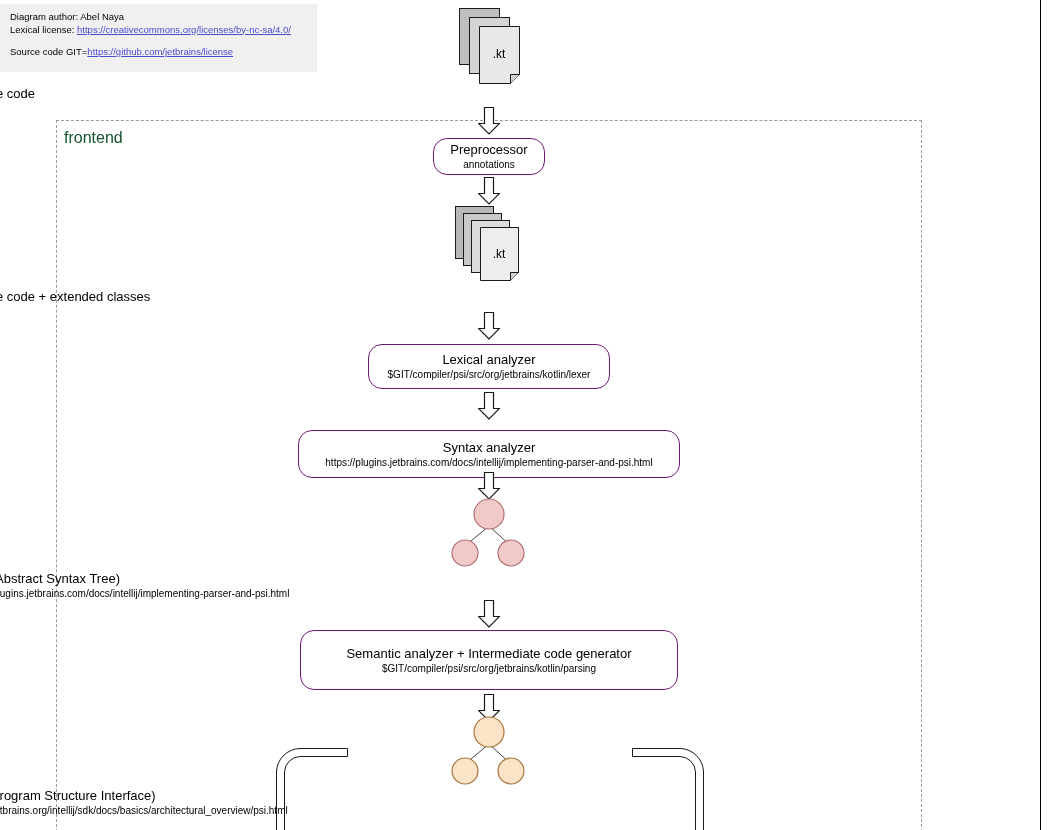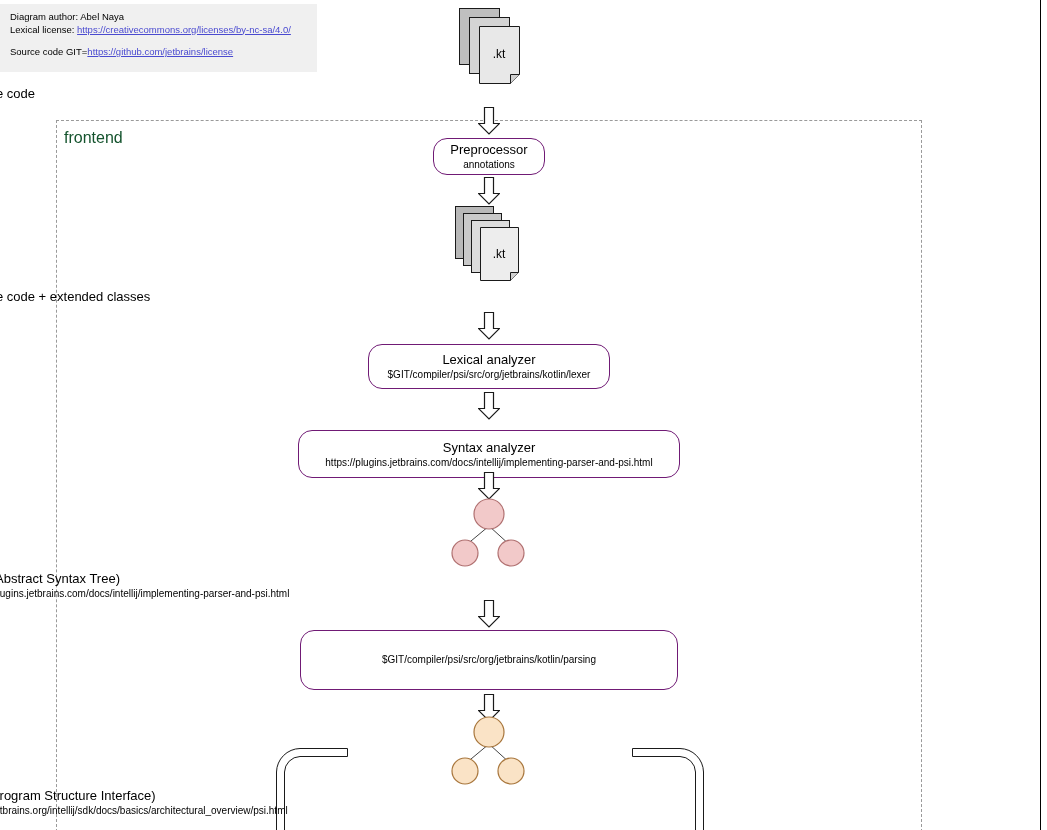--- a/index.html
+++ b/index.html
@@ -243,20 +243,21 @@
   <div class="caption-sub" style="position:relative;left:-38px;">https://plugins.jetbrains.com/docs/intellij/implementing-parser-and-psi.html</div>
 </div>
 
 <div class="block-arrow" style="left:478px; top:600px;">
   <svg width="22" height="28" viewBox="0 0 22 28">
     <path d="M6.5 0.5 H15.5 V16.5 H21.5 L11 27 L0.5 16.5 H6.5 Z" fill="#ffffff" stroke="#1a1a1a" stroke-width="1.2" stroke-linejoin="miter"></path>
   </svg>
 </div>
 
 <div class="node proc-box" style="left:300px; top:630px; width:378px; height:60px;">
+  <div class="proc-title">Semantic analyzer + Intermediate code generator</div>
   <div class="proc-sub">$GIT/compiler/psi/src/org/jetbrains/kotlin/parsing</div>
 </div>
 
 <div class="block-arrow" style="left:478px; top:694px;">
   <svg width="22" height="28" viewBox="0 0 22 28">
     <path d="M6.5 0.5 H15.5 V16.5 H21.5 L11 27 L0.5 16.5 H6.5 Z" fill="#ffffff" stroke="#1a1a1a" stroke-width="1.2" stroke-linejoin="miter"></path>
   </svg>
 </div>
 
 <div class="elbow" style="left:272px; top:744px; width:76px; height:88px;">

